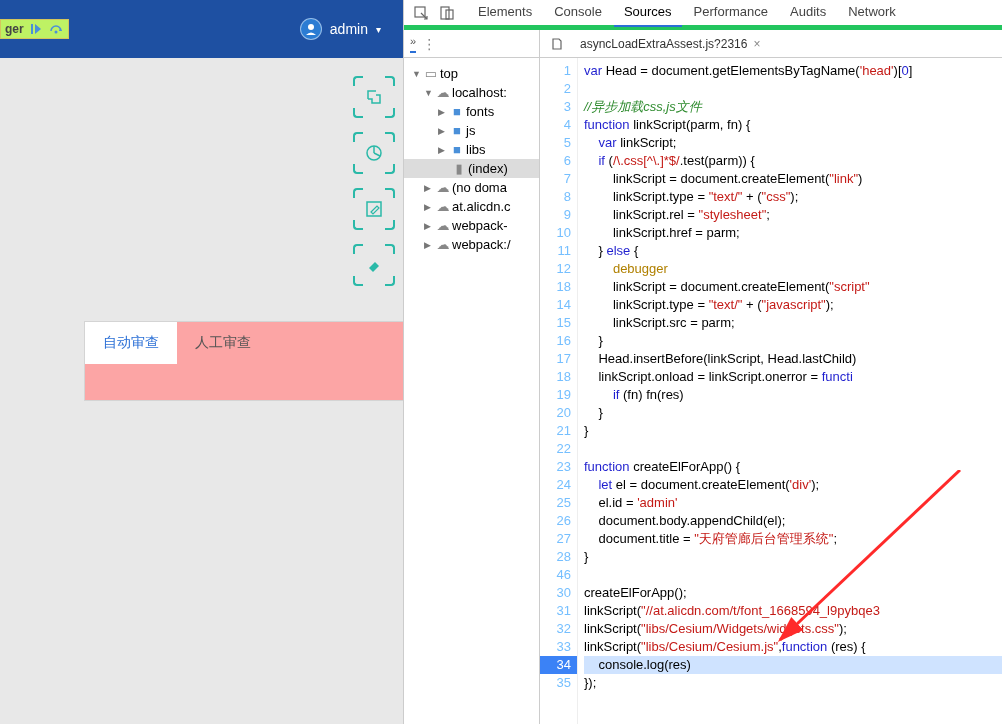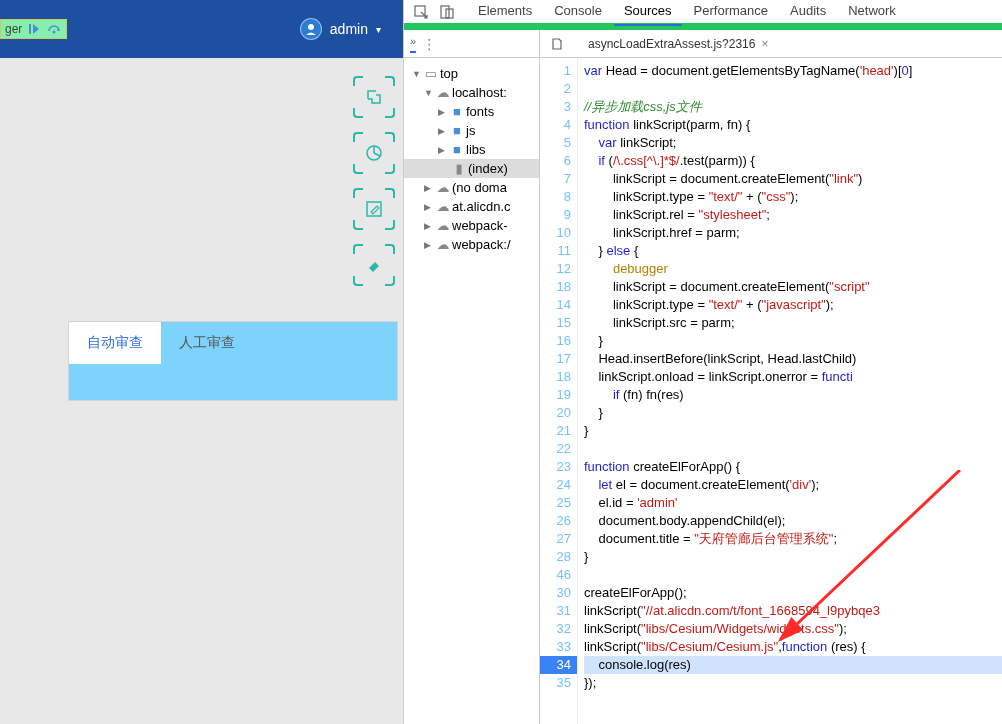--- a/index.html
+++ b/index.html
@@ -1,51 +1,51 @@
 <!DOCTYPE html>
 <html><head>
 <meta charset="utf-8">
 <style>
 * { margin: 0; padding: 0; box-sizing: border-box; font-family: -apple-system, sans-serif; }
 body { width: 1002px; height: 724px; overflow: hidden; position: relative; background: #fff; }
 
 .app-header { position: absolute; left: 0; top: 0; width: 403px; height: 58px; background: #1e50a2; display: flex; align-items: center; }
-.debugger-badge { background: #86efac; border: 1px solid #d4c65c; padding: 2px 4px; display: flex; align-items: center; gap: 4px; }
+.debugger-badge { background: #bef264; border: 1px solid #d4c65c; padding: 2px 4px; display: flex; align-items: center; gap: 4px; font-weight: bold; }
 .debugger-badge span { font-size: 12px; color: #444; }
 .db-icon { width: 16px; height: 14px; display: inline-flex; align-items: center; justify-content: center; }
 .admin-area { margin-left: auto; margin-right: 22px; display: flex; align-items: center; gap: 8px; color: #fff; font-size: 14px; }
 .avatar { width: 22px; height: 22px; border-radius: 50%; background: #2b7cd3; border: 1px solid rgba(255,255,255,0.5); display: flex; align-items: center; justify-content: center; }
 .chev { color: #fff; font-size: 10px; }
 
 .app-body { position: absolute; left: 0; top: 58px; width: 403px; height: 666px; background: #e8e8e8; }
 .tool-palette { position: absolute; right: 8px; top: 18px; display: flex; flex-direction: column; gap: 14px; }
 .tool-slot { width: 42px; height: 42px; position: relative; }
 .tool-slot .corner { position: absolute; width: 10px; height: 10px; border: 2px solid #2ab9a8; }
 .tool-slot .tl { top: 0; left: 0; border-right: none; border-bottom: none; border-top-left-radius: 4px; }
 .tool-slot .tr { top: 0; right: 0; border-left: none; border-bottom: none; border-top-right-radius: 4px; }
 .tool-slot .bl { bottom: 0; left: 0; border-right: none; border-top: none; border-bottom-left-radius: 4px; }
 .tool-slot .br { bottom: 0; right: 0; border-left: none; border-top: none; border-bottom-right-radius: 4px; }
 .tool-slot .glyph { position: absolute; inset: 0; display: flex; align-items: center; justify-content: center; color: #2ab9a8; }
 
-.review-panel { position: absolute; left: 68px; top: 263px; width: 330px; height: 80px; background: #7dd3fc; border: 1px solid #d4d4d4; }
+.review-panel { position: absolute; left: 84px; top: 263px; width: 330px; height: 80px; background: #fca5a5; border: 1px solid #d4d4d4; }
 .review-tabs { display: flex; height: 42px; }
 .review-tab { padding: 0 18px; display: flex; align-items: center; font-size: 14px; cursor: pointer; }
 .review-tab.active { color: #2a6fd6; background: #fff; }
 .review-tab:not(.active) { color: #555; }
 
 .devtools { position: absolute; left: 403px; top: 0; width: 599px; height: 724px; background: #fff; border-left: 1px solid #ccc; display: flex; flex-direction: column; }
-.dt-topbar { height: 30px; border-bottom: 7px solid #22c55e; display: flex; align-items: center; padding: 0 6px; gap: 4px; }
+.dt-topbar { height: 30px; border-bottom: 5px solid #22c55e; display: flex; align-items: center; padding: 0 6px; gap: 4px; }
 .dt-iconbtn { width: 22px; height: 22px; display: flex; align-items: center; justify-content: center; color: #666; cursor: pointer; }
 .dt-tabs { display: flex; margin-left: 6px; gap: 2px; }
 .dt-tab { padding: 6px 10px; font-size: 13px; color: #444; cursor: pointer; }
 .dt-tab.active { border-bottom: 2px solid #2a6fd6; color: #000; }
 
 .dt-subbar { height: 28px; border-bottom: 1px solid #ccc; display: flex; align-items: center; }
 .dt-subleft { width: 136px; height: 100%; border-right: 1px solid #ccc; display: flex; align-items: center; padding: 0 6px; gap: 6px; }
-.dt-subright { flex: 1; display: flex; align-items: center; padding: 0 6px; gap: 14px; overflow: hidden; }
+.dt-subright { flex: 1; display: flex; align-items: center; padding: 0 6px; gap: 6px; overflow: hidden; }
 .filetab { display: flex; align-items: center; gap: 6px; padding: 4px 6px; font-size: 12px; color: #333; white-space: nowrap; }
 .filetab .close { color: #888; cursor: pointer; }
 .dbl-chev { font-size: 11px; color: #555; border-bottom: 2px solid #2a6fd6; padding-bottom: 4px; }
 .colon { color: #888; font-size: 14px; }
 
 .dt-main { flex: 1; display: flex; overflow: hidden; }
 .file-nav { width: 136px; border-right: 1px solid #ccc; padding: 6px 0; font-size: 13px; overflow: hidden; }
 .nav-row { display: flex; align-items: center; padding: 2px 4px; gap: 2px; white-space: nowrap; cursor: pointer; }
 .nav-row.sel { background: #dcdcdc; }
 .nav-arrow { width: 10px; display: inline-block; color: #777; font-size: 9px; }

